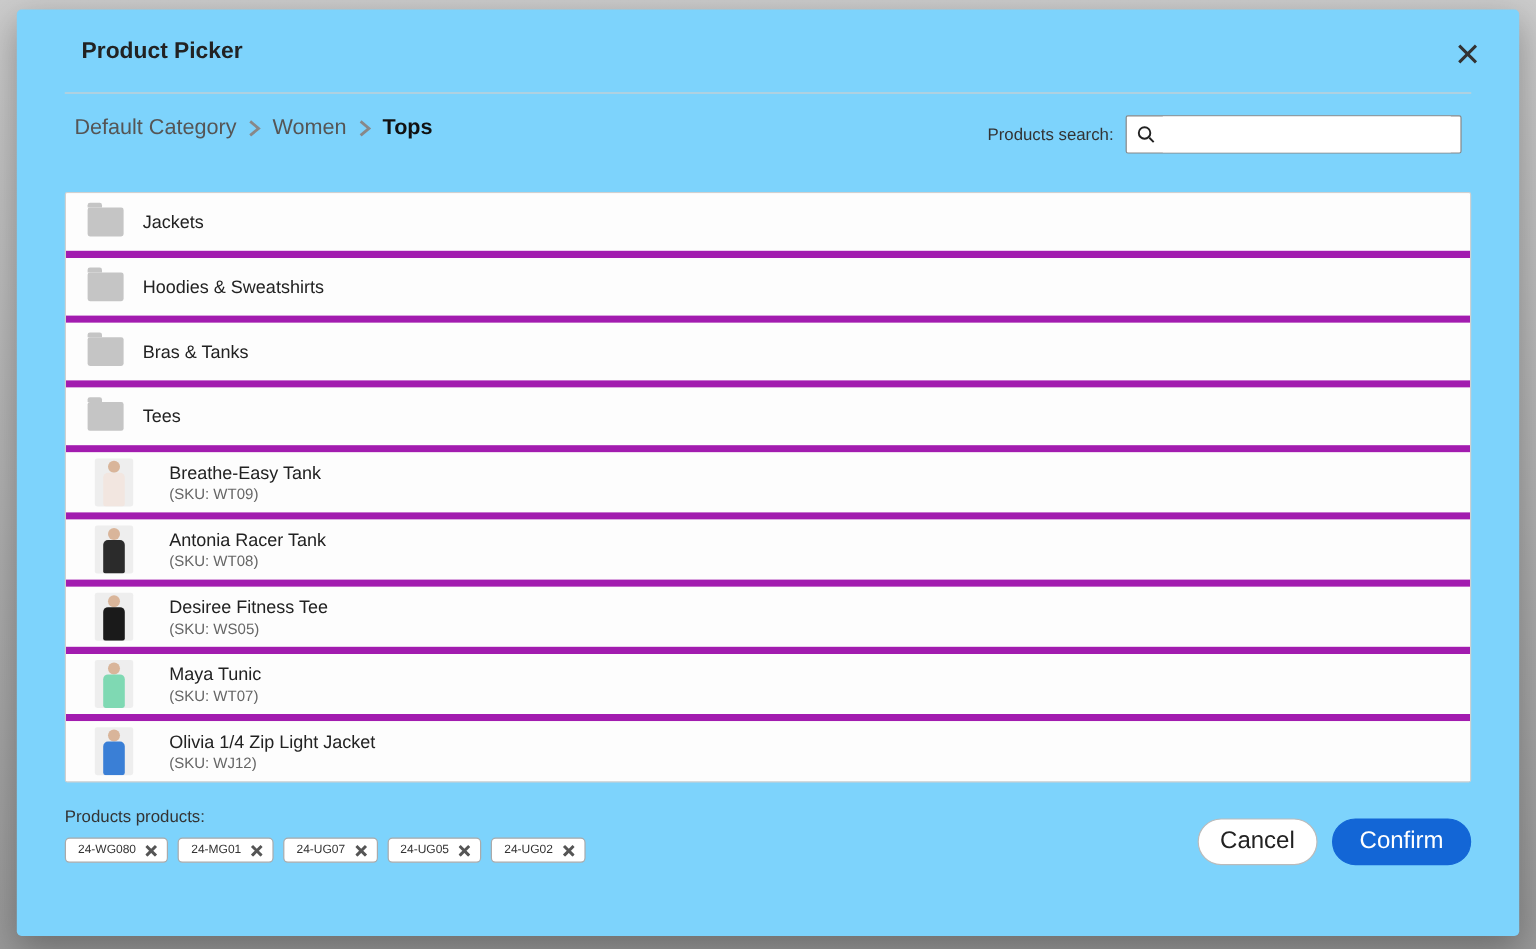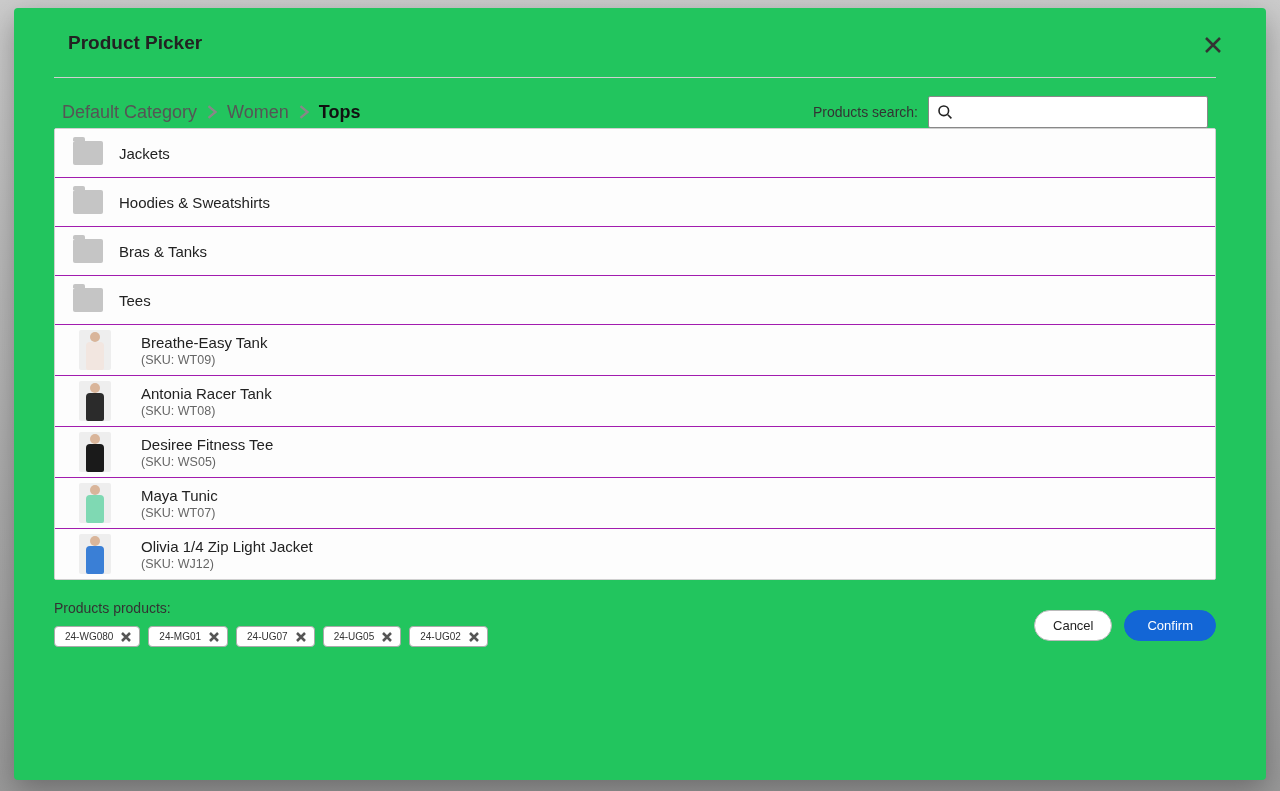--- a/index.html
+++ b/index.html
@@ -40,24 +40,24 @@
       color: #333;
       font-size: 28px;
       overflow: hidden;
     }
     .modal {
       position: absolute;
       left: 14px;
       top: 8px;
       right: 14px;
       bottom: 11px;
-      background: #22c55e;
+      background: #7dd3fc;
       border-radius: 4px;
       box-shadow: 0 10px 30px rgba(0,0,0,0.3);
-      padding: 24px 50px 28px 40px;
+      padding: 24px 40px 28px 40px;
       display: flex;
       flex-direction: column;
     }
     .modal-header {
       display: flex;
       justify-content: space-between;
       align-items: flex-start;
       padding-bottom: 16px;
       border-bottom: 1px solid #d0d0d0;
       margin-bottom: 18px;
@@ -73,21 +73,22 @@
       border: none;
       cursor: pointer;
       padding: 4px;
       margin-right: -10px;
       color: #333;
     }
     .close-btn svg { width: 18px; height: 18px; stroke: #333; stroke-width: 2.5; }
     .topbar {
       display: flex;
       justify-content: space-between;
-      align-items: center;
+      align-items: flex-start;
+      margin-bottom: 32px;
       padding: 0 8px;
     }
     .breadcrumbs {
       display: flex;
       align-items: center;
       gap: 8px;
       font-size: 18px;
       color: #555;
     }
     .crumb {
@@ -138,21 +139,21 @@
     .list {
       border: 1px solid #d0d0d0;
       border-radius: 2px;
       background: #fff;
       overflow: hidden;
     }
     .list-row {
       display: flex;
       align-items: center;
       padding: 12px 18px;
-      border-bottom: 1px solid #a21caf;
+      border-bottom: 6px solid #a21caf;
       cursor: pointer;
       background: #fdfdfd;
       gap: 16px;
       min-height: 49px;
     }
     .list-row:last-child { border-bottom: none; }
     .folder-icon {
       width: 30px; height: 24px;
       background: #c5c5c5;
       border-radius: 2px;
@@ -239,21 +240,21 @@
     .chip-x svg { width: 10px; height: 10px; stroke: #555; stroke-width: 2.5; }
     .actions {
       display: flex;
       gap: 12px;
       align-items: center;
       margin-top: 10px;
     }
     .btn {
       padding: 7px 18px;
       border-radius: 20px;
-      font-size: 13px;
+      font-size: 20px;
       cursor: pointer;
       border: 1px solid #bbb;
       background: #fff;
       color: #222;
     }
     .btn.primary {
       background: #1366d6;
       border-color: #1366d6;
       color: #fff;
       font-weight: 500;

